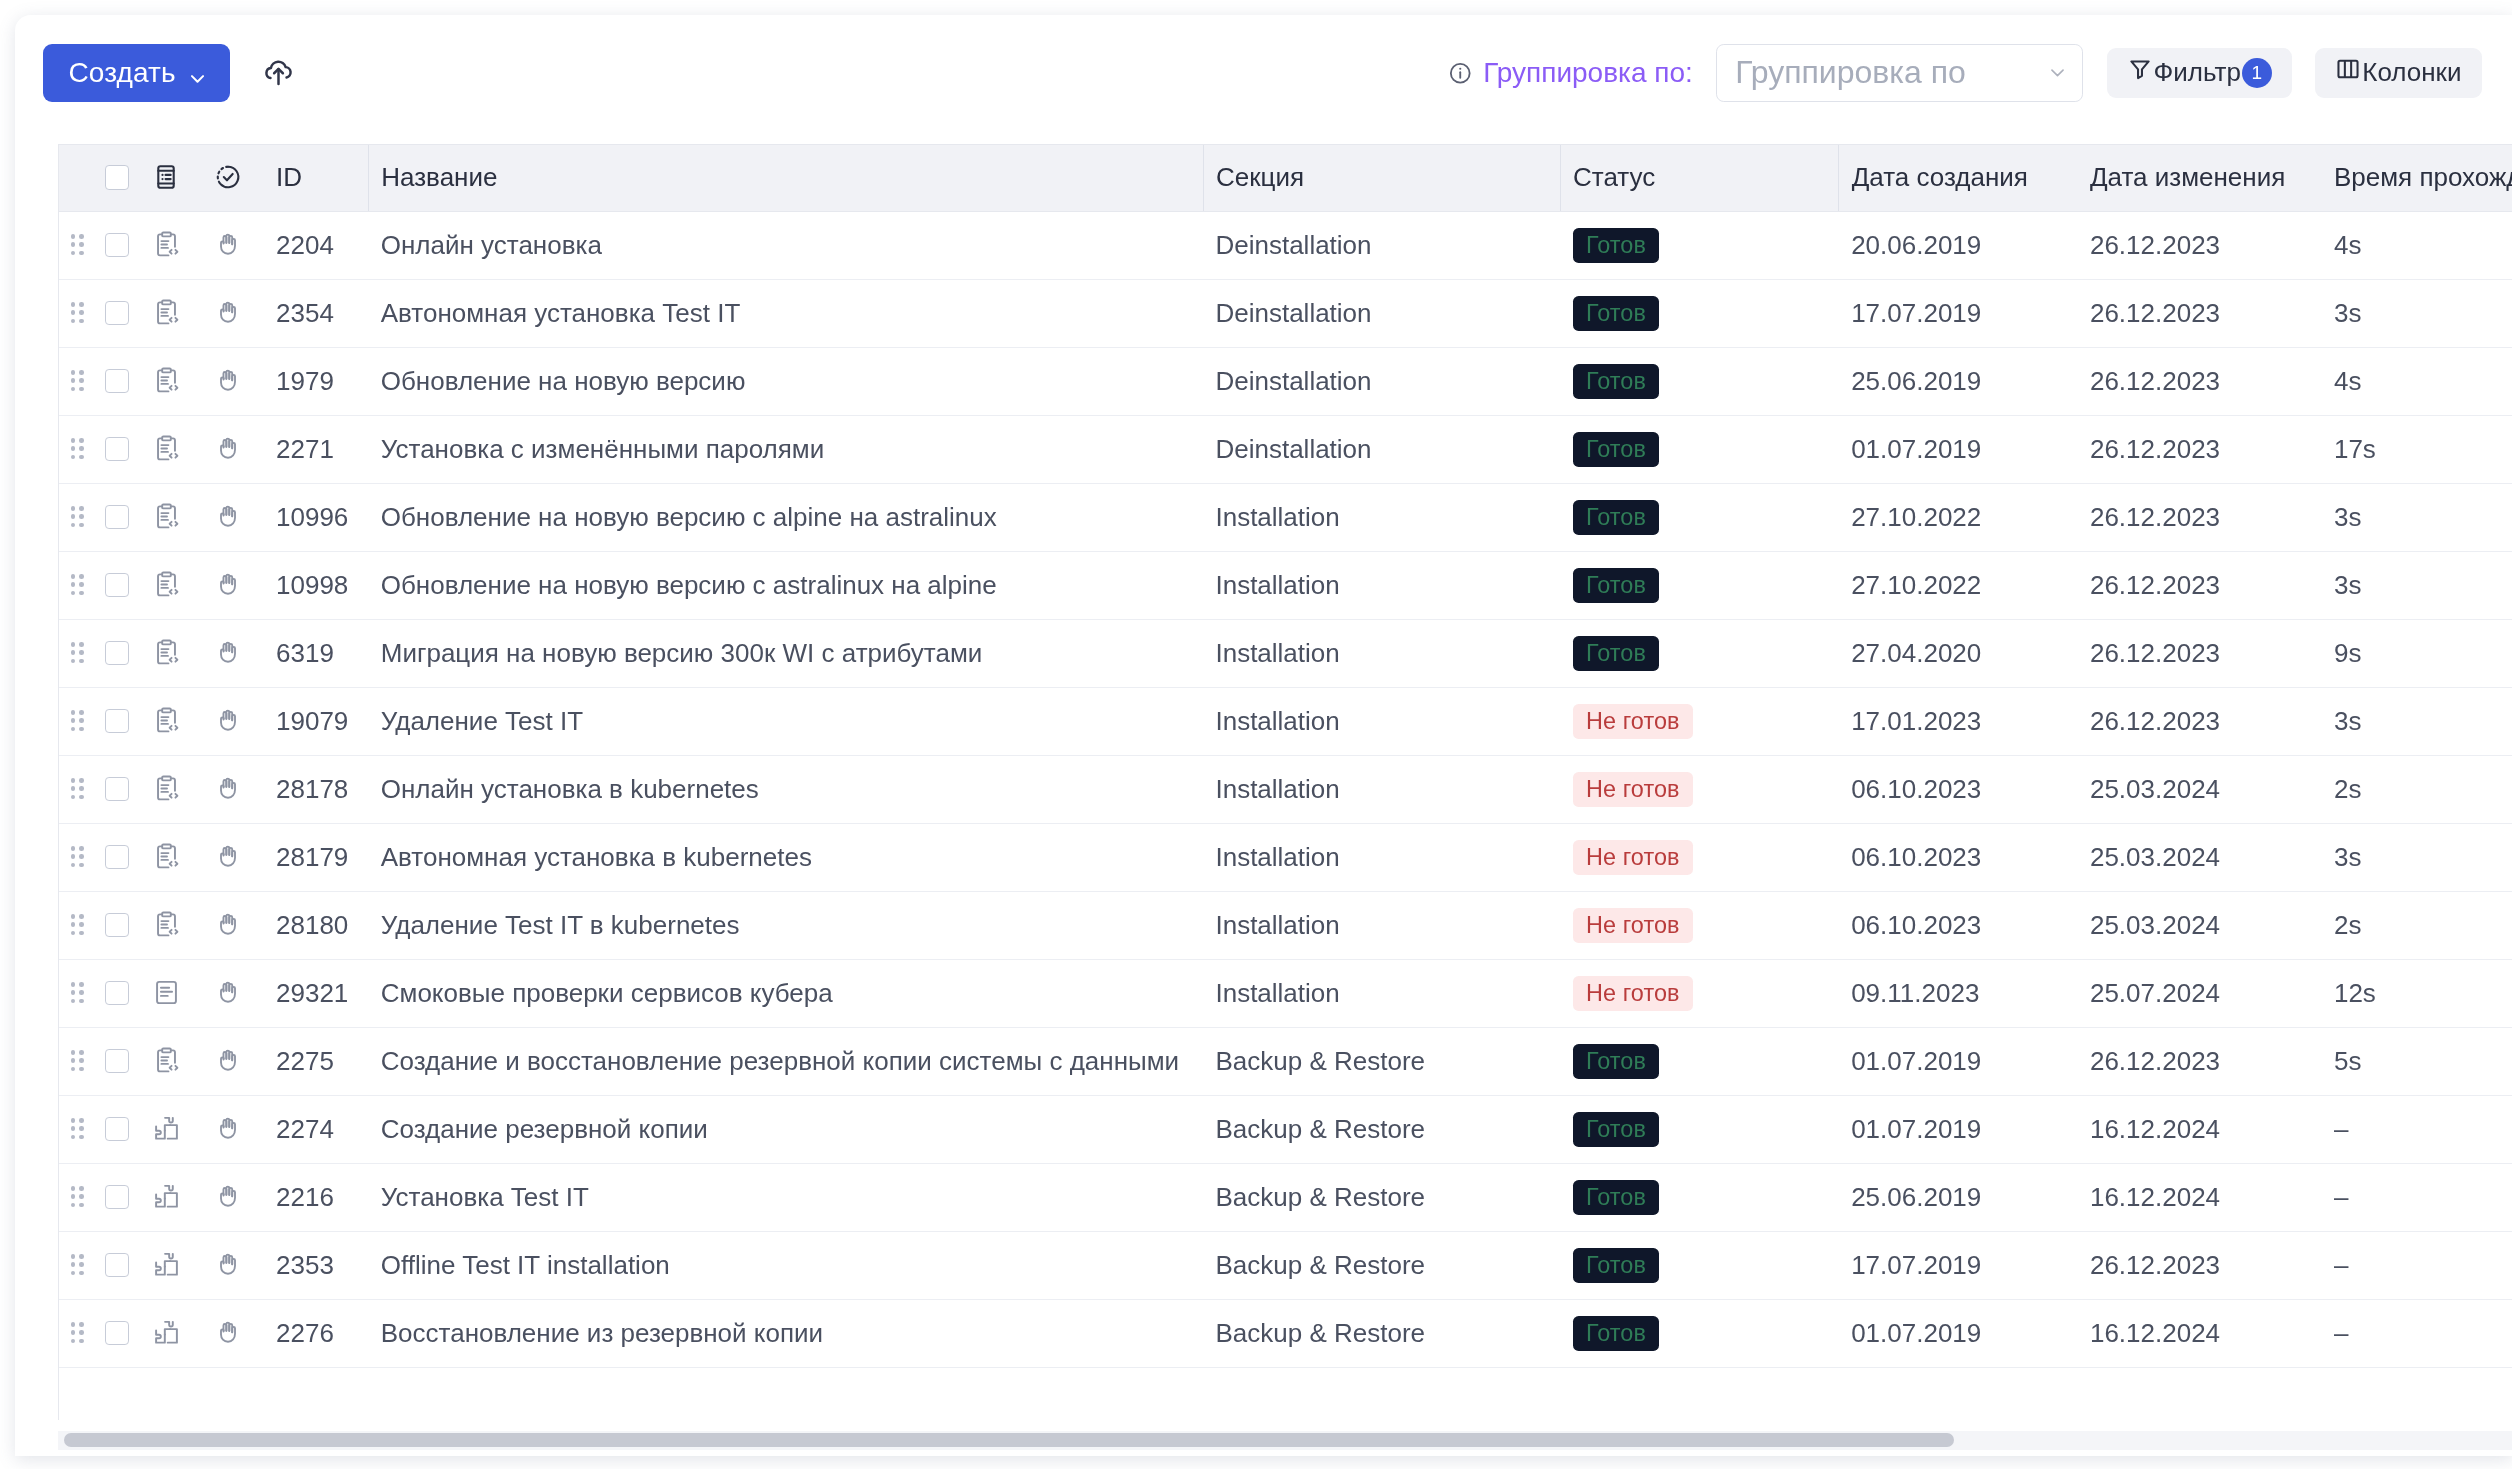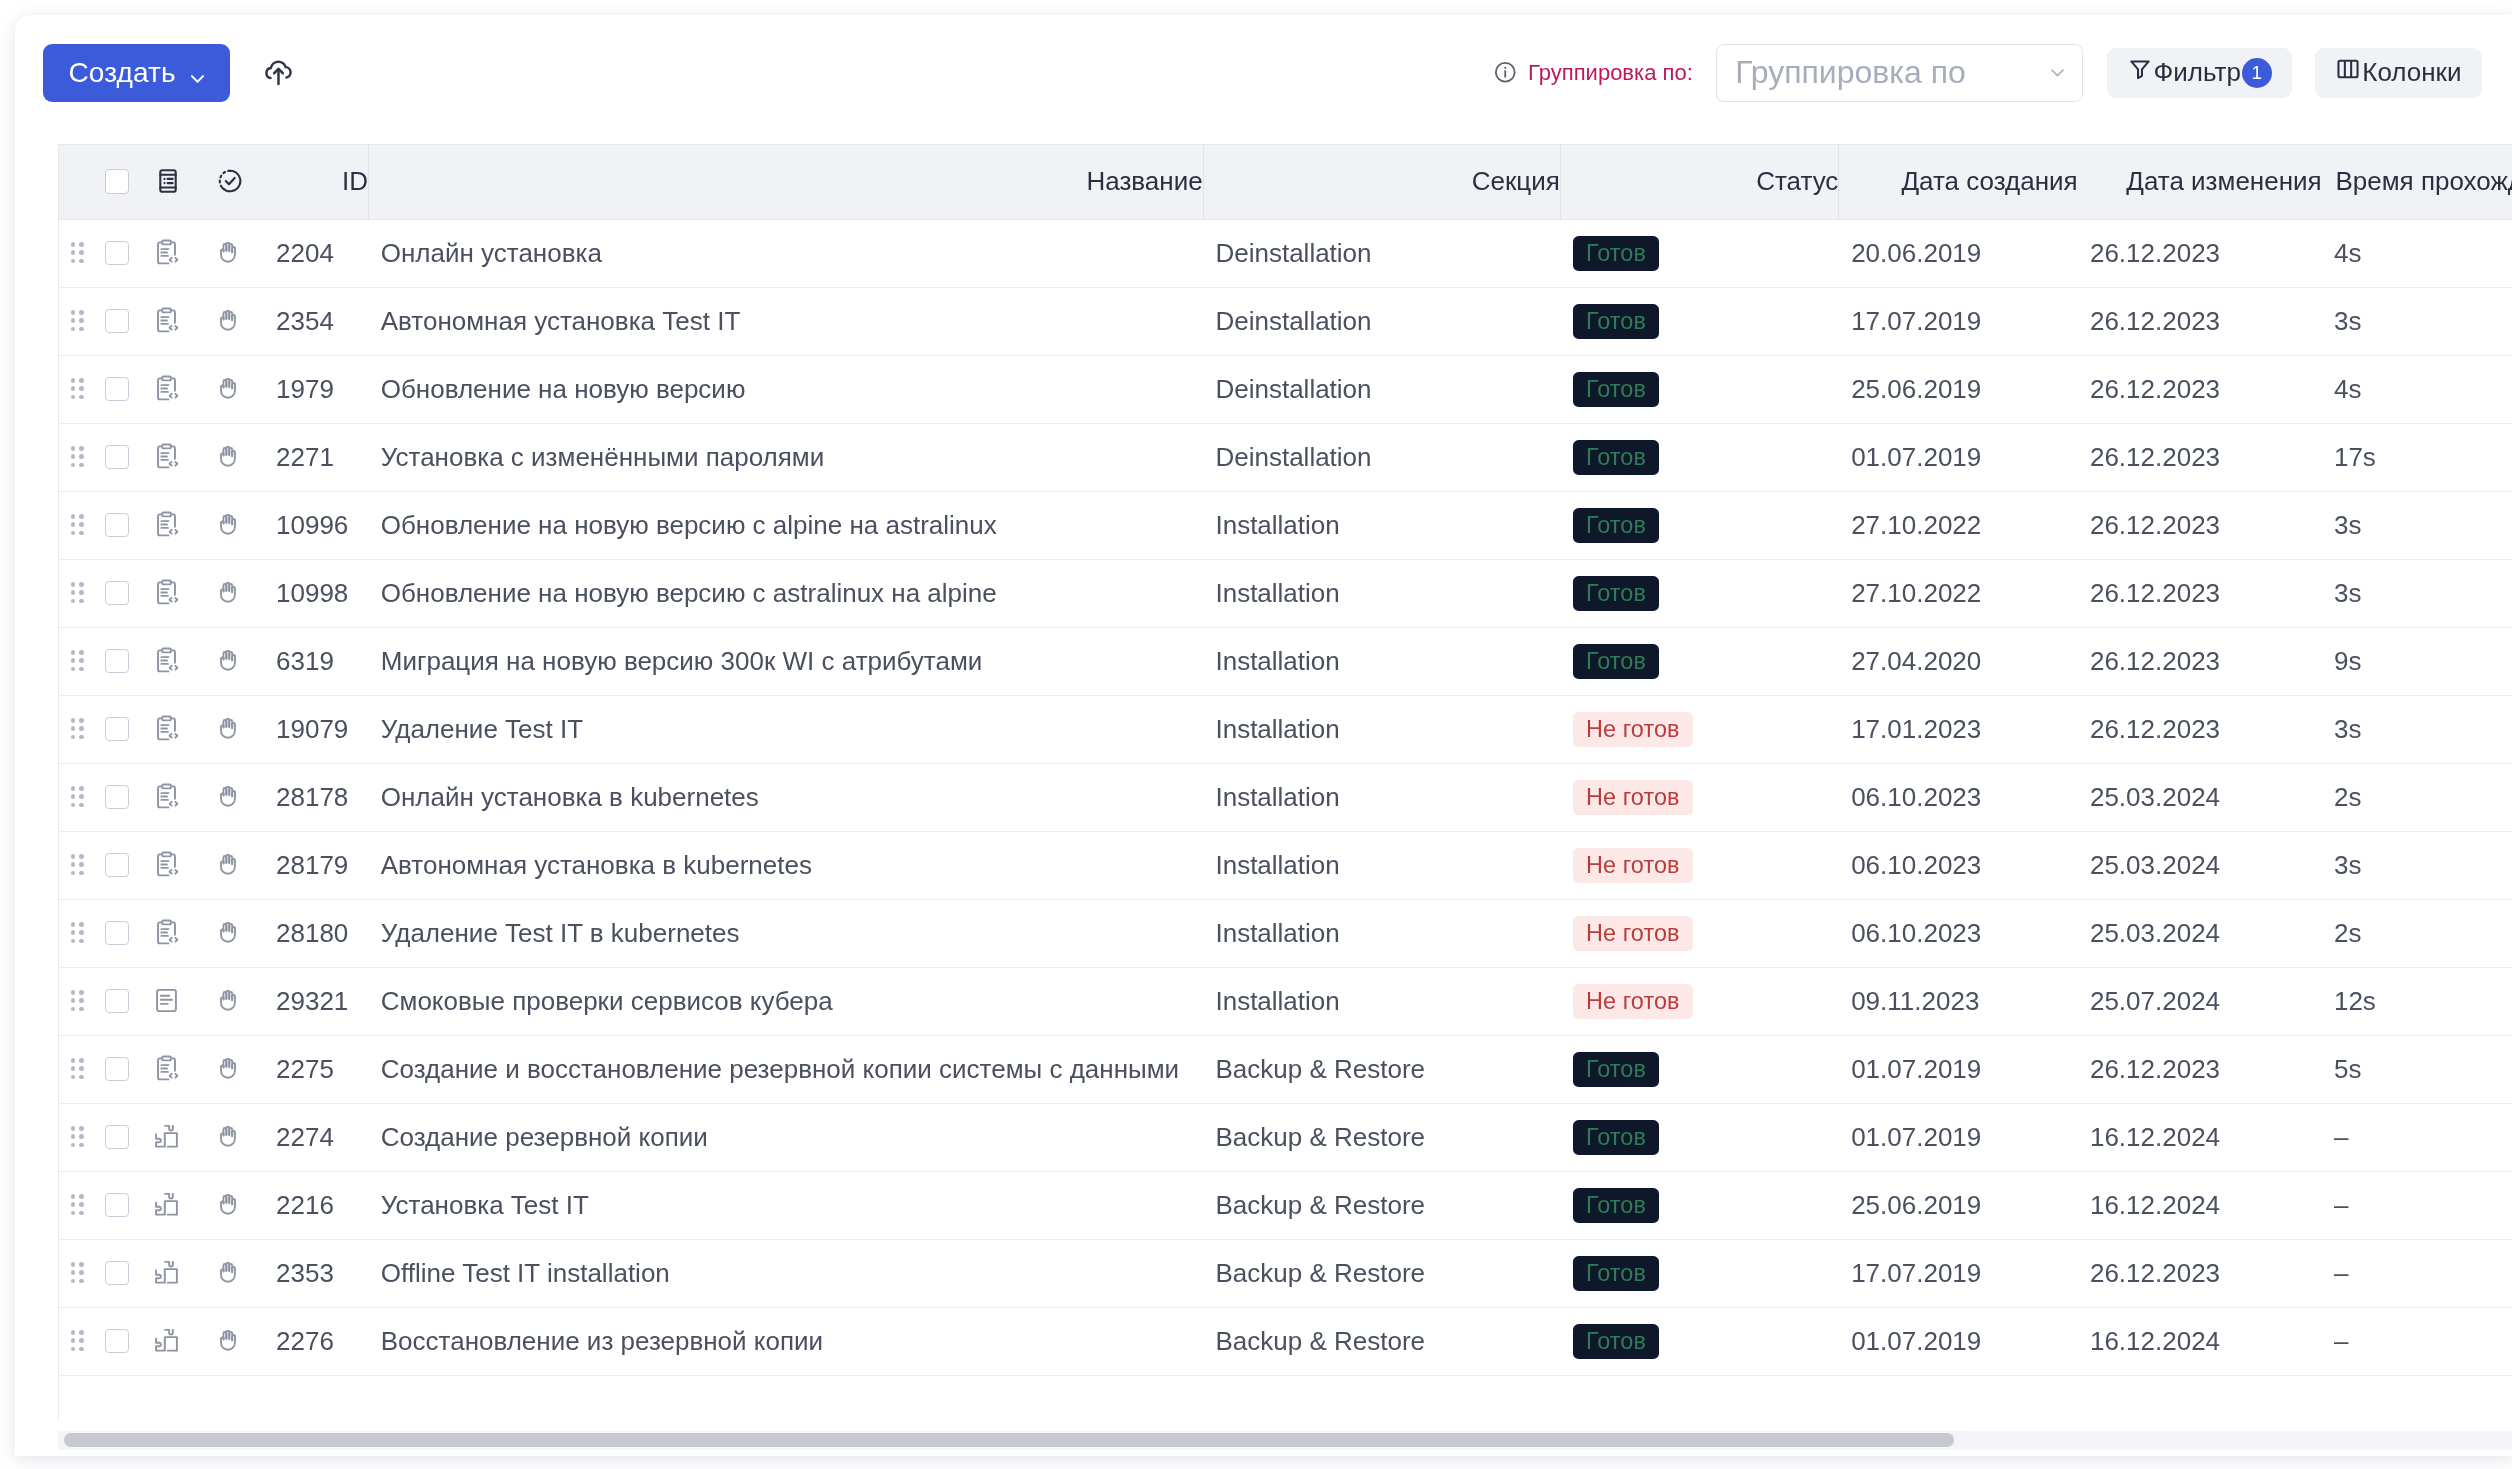--- a/index.html
+++ b/index.html
@@ -65,22 +65,22 @@
     width: 51px; height: 51px;
     display: inline-flex; align-items: center; justify-content: center;
     background: transparent; border: none; cursor: pointer;
     border-radius: 6.7px;
   }
 
   .group-label {
     display: inline-flex;
     align-items: center;
     gap: 11px;
-    color: #be185d;
-    font-size: 22px;
+    color: #8b5cf6;
+    font-size: 28px;
     white-space: nowrap;
   }
   .info-ic { width: 24.5px; height: 24.5px; display: inline-block; }
 
   .group-select {
     width: 367px;
     height: 58px;
     border: 1.1px solid #dfe2ea;
     border-radius: 7.8px;
     background: #ffffff;
@@ -143,23 +143,23 @@
   }
   table.grid {
     border-collapse: collapse;
     table-layout: fixed;
     width: 2479px;
     font-size: 26px;
     color: #454b5c;
   }
   table.grid thead th {
     background: #f1f2f6;
-    height: 74px;
+    height: 66px;
     font-weight: normal;
-    text-align: right;
+    text-align: left;
     color: #2b3040;
     font-size: 26px;
     border-bottom: 1.1px solid #e6e8ee;
     padding: 0;
     vertical-align: middle;
     white-space: nowrap;
     overflow: hidden;
   }
   table.grid thead th.sep { border-left: 1.1px solid #dfe2ea; }
   table.grid tbody td {

